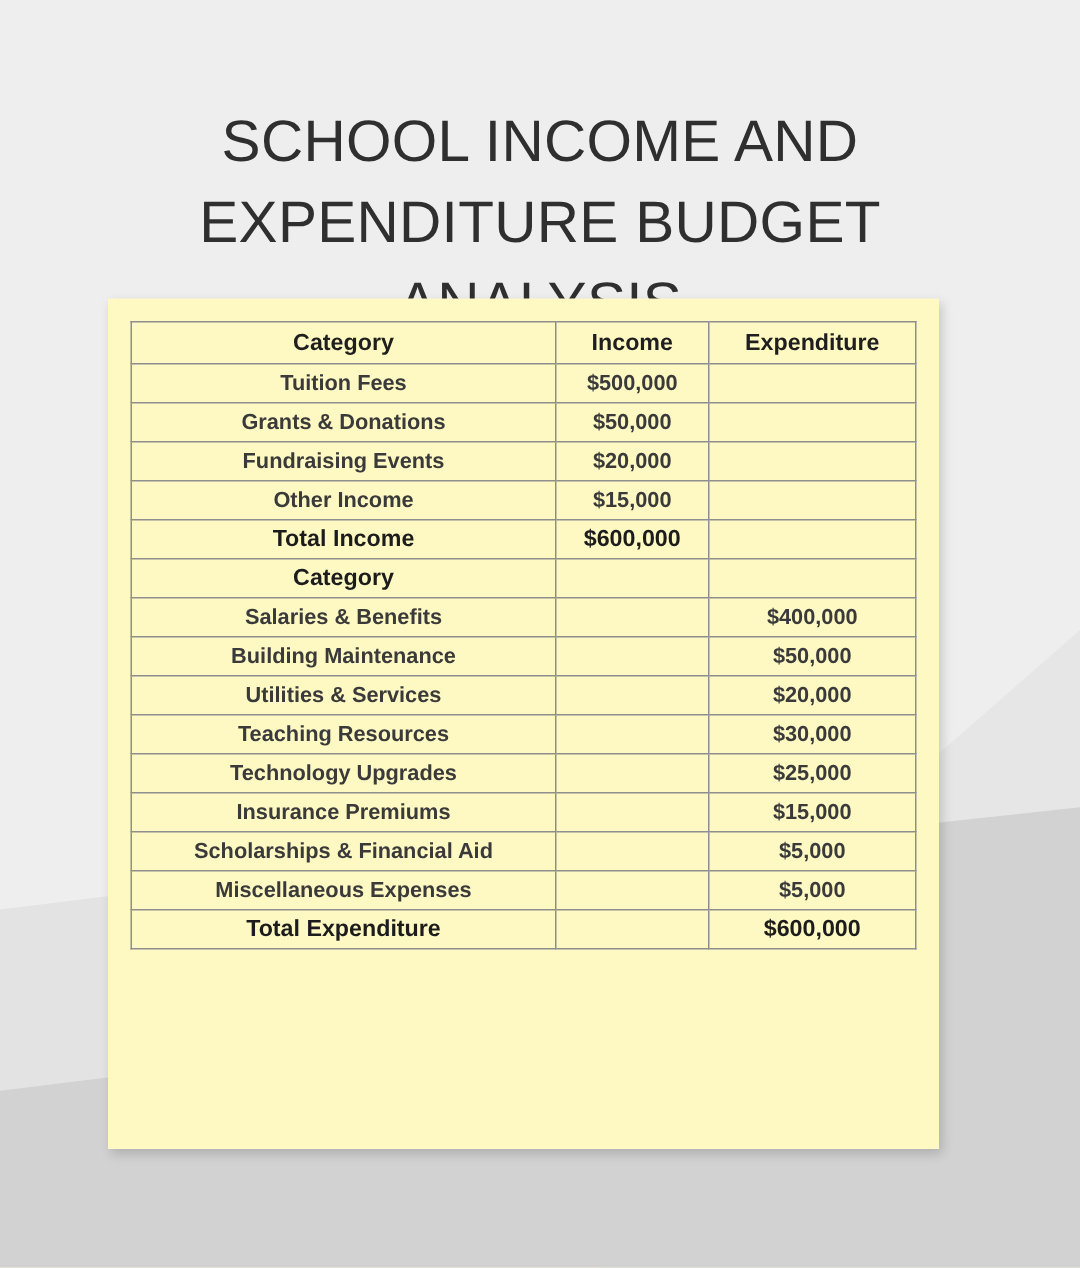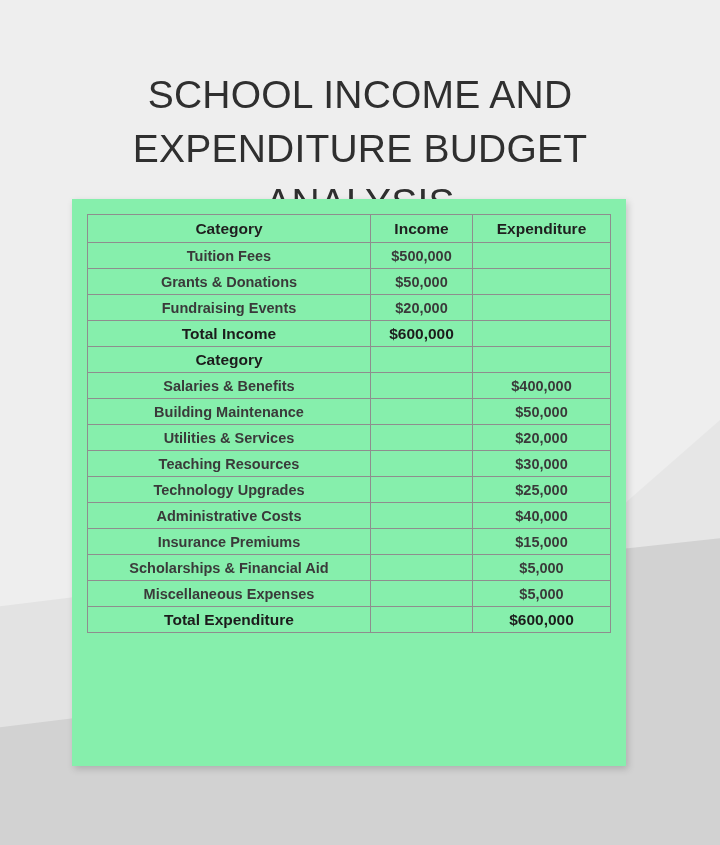--- a/index.html
+++ b/index.html
@@ -82,21 +82,21 @@
     font-family: "Liberation Sans", sans-serif;
     white-space: pre-line;
   }
 
   #table-card {
     position: absolute;
     left: 72px;
     top: 199px;
     width: 554px;
     height: 567px;
-    background: #86efac;
+    background: #fef9c3;
     box-shadow: 2px 3px 7px rgba(0,0,0,0.17);
   }
 
   #budget-table {
     position: absolute;
     left: 15px;
     top: 15px;
     width: 523px;
     border-collapse: collapse;
     table-layout: fixed;
@@ -174,20 +174,25 @@
           <tr>
             <td>Grants &amp; Donations</td>
             <td>$50,000</td>
             <td class="empty"></td>
           </tr>
           <tr>
             <td>Fundraising Events</td>
             <td>$20,000</td>
             <td class="empty"></td>
           </tr>
+          <tr>
+            <td>Other Income</td>
+            <td>$15,000</td>
+            <td class="empty"></td>
+          </tr>
           <tr class="row-bold">
             <td>Total Income</td>
             <td>$600,000</td>
             <td class="empty"></td>
           </tr>
           <tr class="row-section">
             <td>Category</td>
             <td class="empty"></td>
             <td class="empty"></td>
           </tr>
@@ -210,25 +215,20 @@
             <td>Teaching Resources</td>
             <td class="empty"></td>
             <td>$30,000</td>
           </tr>
           <tr>
             <td>Technology Upgrades</td>
             <td class="empty"></td>
             <td>$25,000</td>
           </tr>
           <tr>
-            <td>Administrative Costs</td>
-            <td class="empty"></td>
-            <td>$40,000</td>
-          </tr>
-          <tr>
             <td>Insurance Premiums</td>
             <td class="empty"></td>
             <td>$15,000</td>
           </tr>
           <tr>
             <td>Scholarships &amp; Financial Aid</td>
             <td class="empty"></td>
             <td>$5,000</td>
           </tr>
           <tr>

